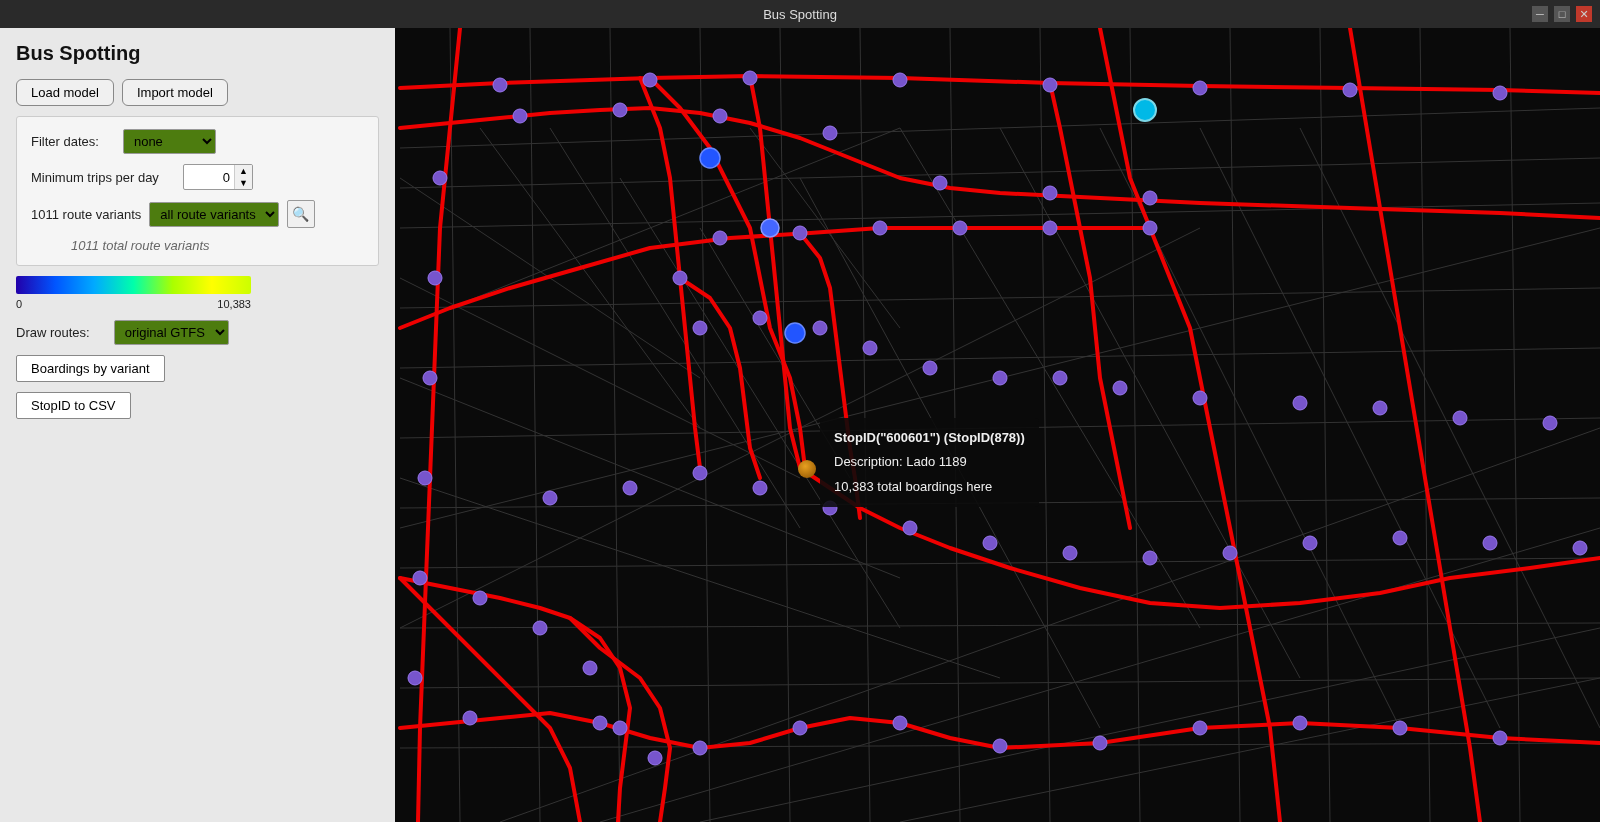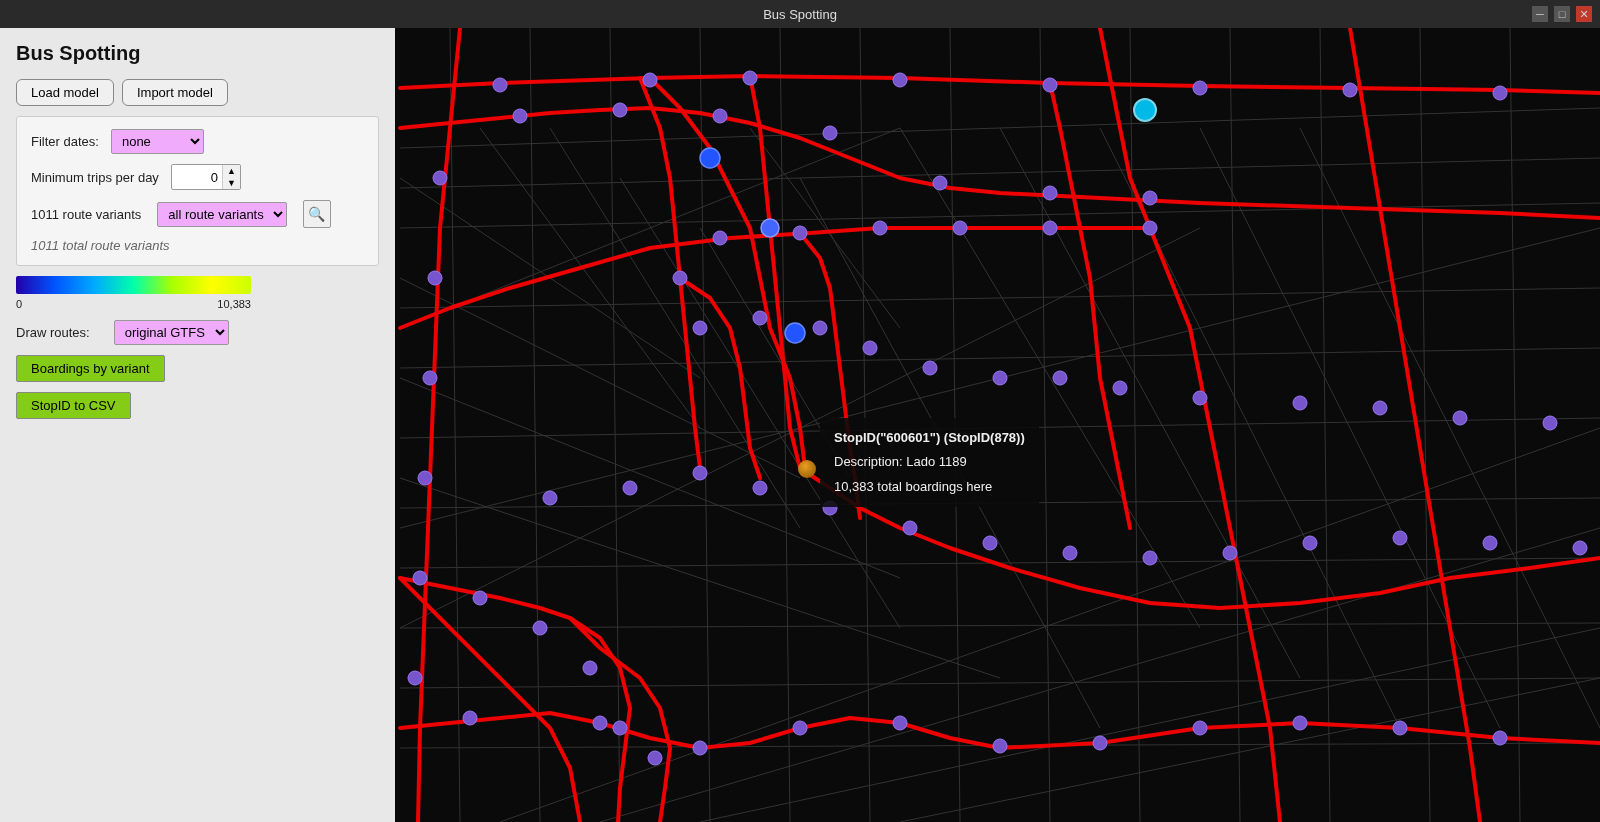--- a/index.html
+++ b/index.html
@@ -107,33 +107,33 @@
       border-radius: 3px;
       padding: 12px 14px;
       display: flex;
       flex-direction: column;
       gap: 10px;
     }
 
     .filter-row {
       display: flex;
       align-items: center;
-      gap: 12px;
+      gap: 24px;
     }
 
     .filter-label {
       font-size: 13px;
       color: #222;
       white-space: nowrap;
     }
 
     select, .select-styled {
       padding: 3px 6px;
       border: 1px solid #999;
-      background: #f0abfc;
+      background: #4d7c0f;
       font-size: 13px;
       border-radius: 2px;
       cursor: pointer;
     }
 
     
     .spinner-container {
       display: flex;
       align-items: center;
       border: 1px solid #999;
@@ -161,21 +161,21 @@
       cursor: pointer;
       font-size: 9px;
       display: flex; align-items: center; justify-content: center;
       border-left: 1px solid #ccc;
     }
 
     
     .route-variants-row {
       display: flex;
       align-items: center;
-      gap: 16px;
+      gap: 8px;
     }
 
     .route-count-label {
       font-size: 13px;
       color: #222;
       white-space: nowrap;
     }
 
     .search-icon-btn {
       width: 28px;
@@ -185,20 +185,21 @@
       border-radius: 2px;
       cursor: pointer;
       display: flex; align-items: center; justify-content: center;
       font-size: 14px;
     }
 
     .total-label {
       font-size: 13px;
       color: #666;
       font-style: italic;
+      margin-left: 40px;
     }
 
     
     .gradient-section {
       display: flex;
       flex-direction: column;
       gap: 4px;
     }
 
     .gradient-bar {
@@ -225,21 +226,21 @@
 
     .draw-routes-label {
       font-size: 13px;
       color: #222;
     }
 
     
     .action-btn {
       padding: 5px 14px;
       border: 1px solid #888;
-      background: #84cc16;
+      background: #ffffff;
       cursor: pointer;
       font-size: 13px;
       border-radius: 2px;
       width: fit-content;
     }
 
     
     #map-tooltip {
       position: absolute;
       left: 820px;

